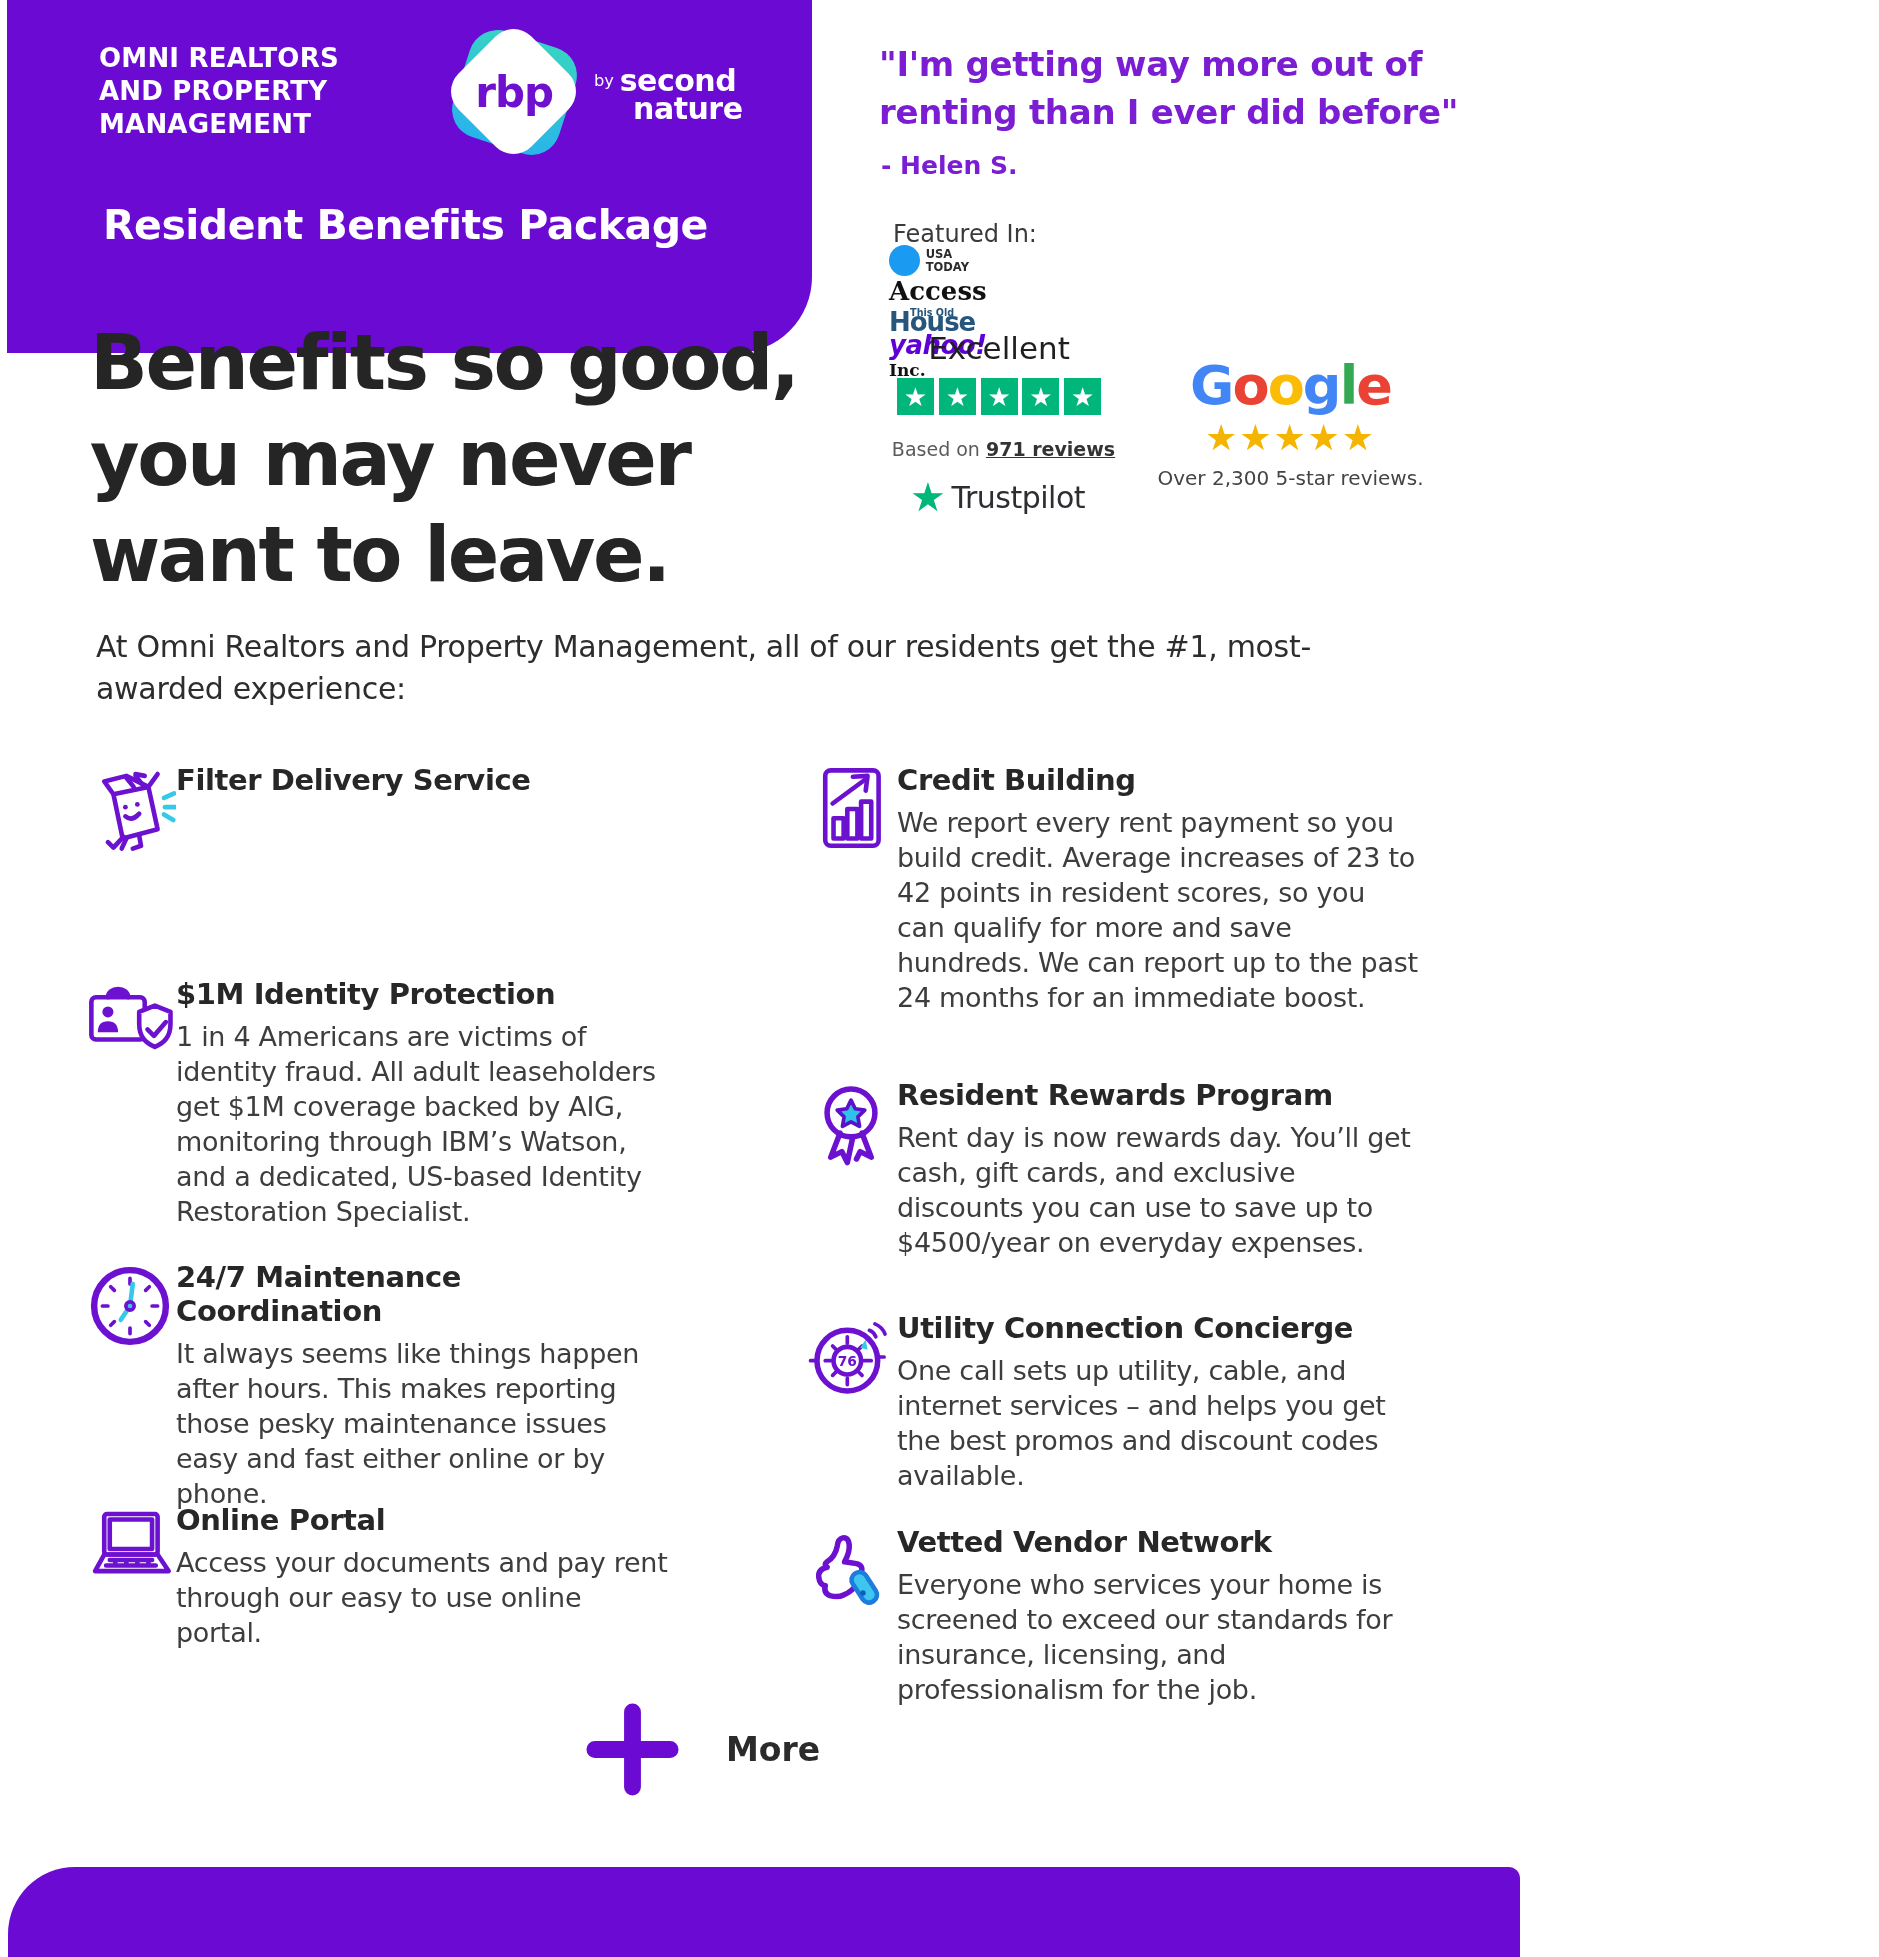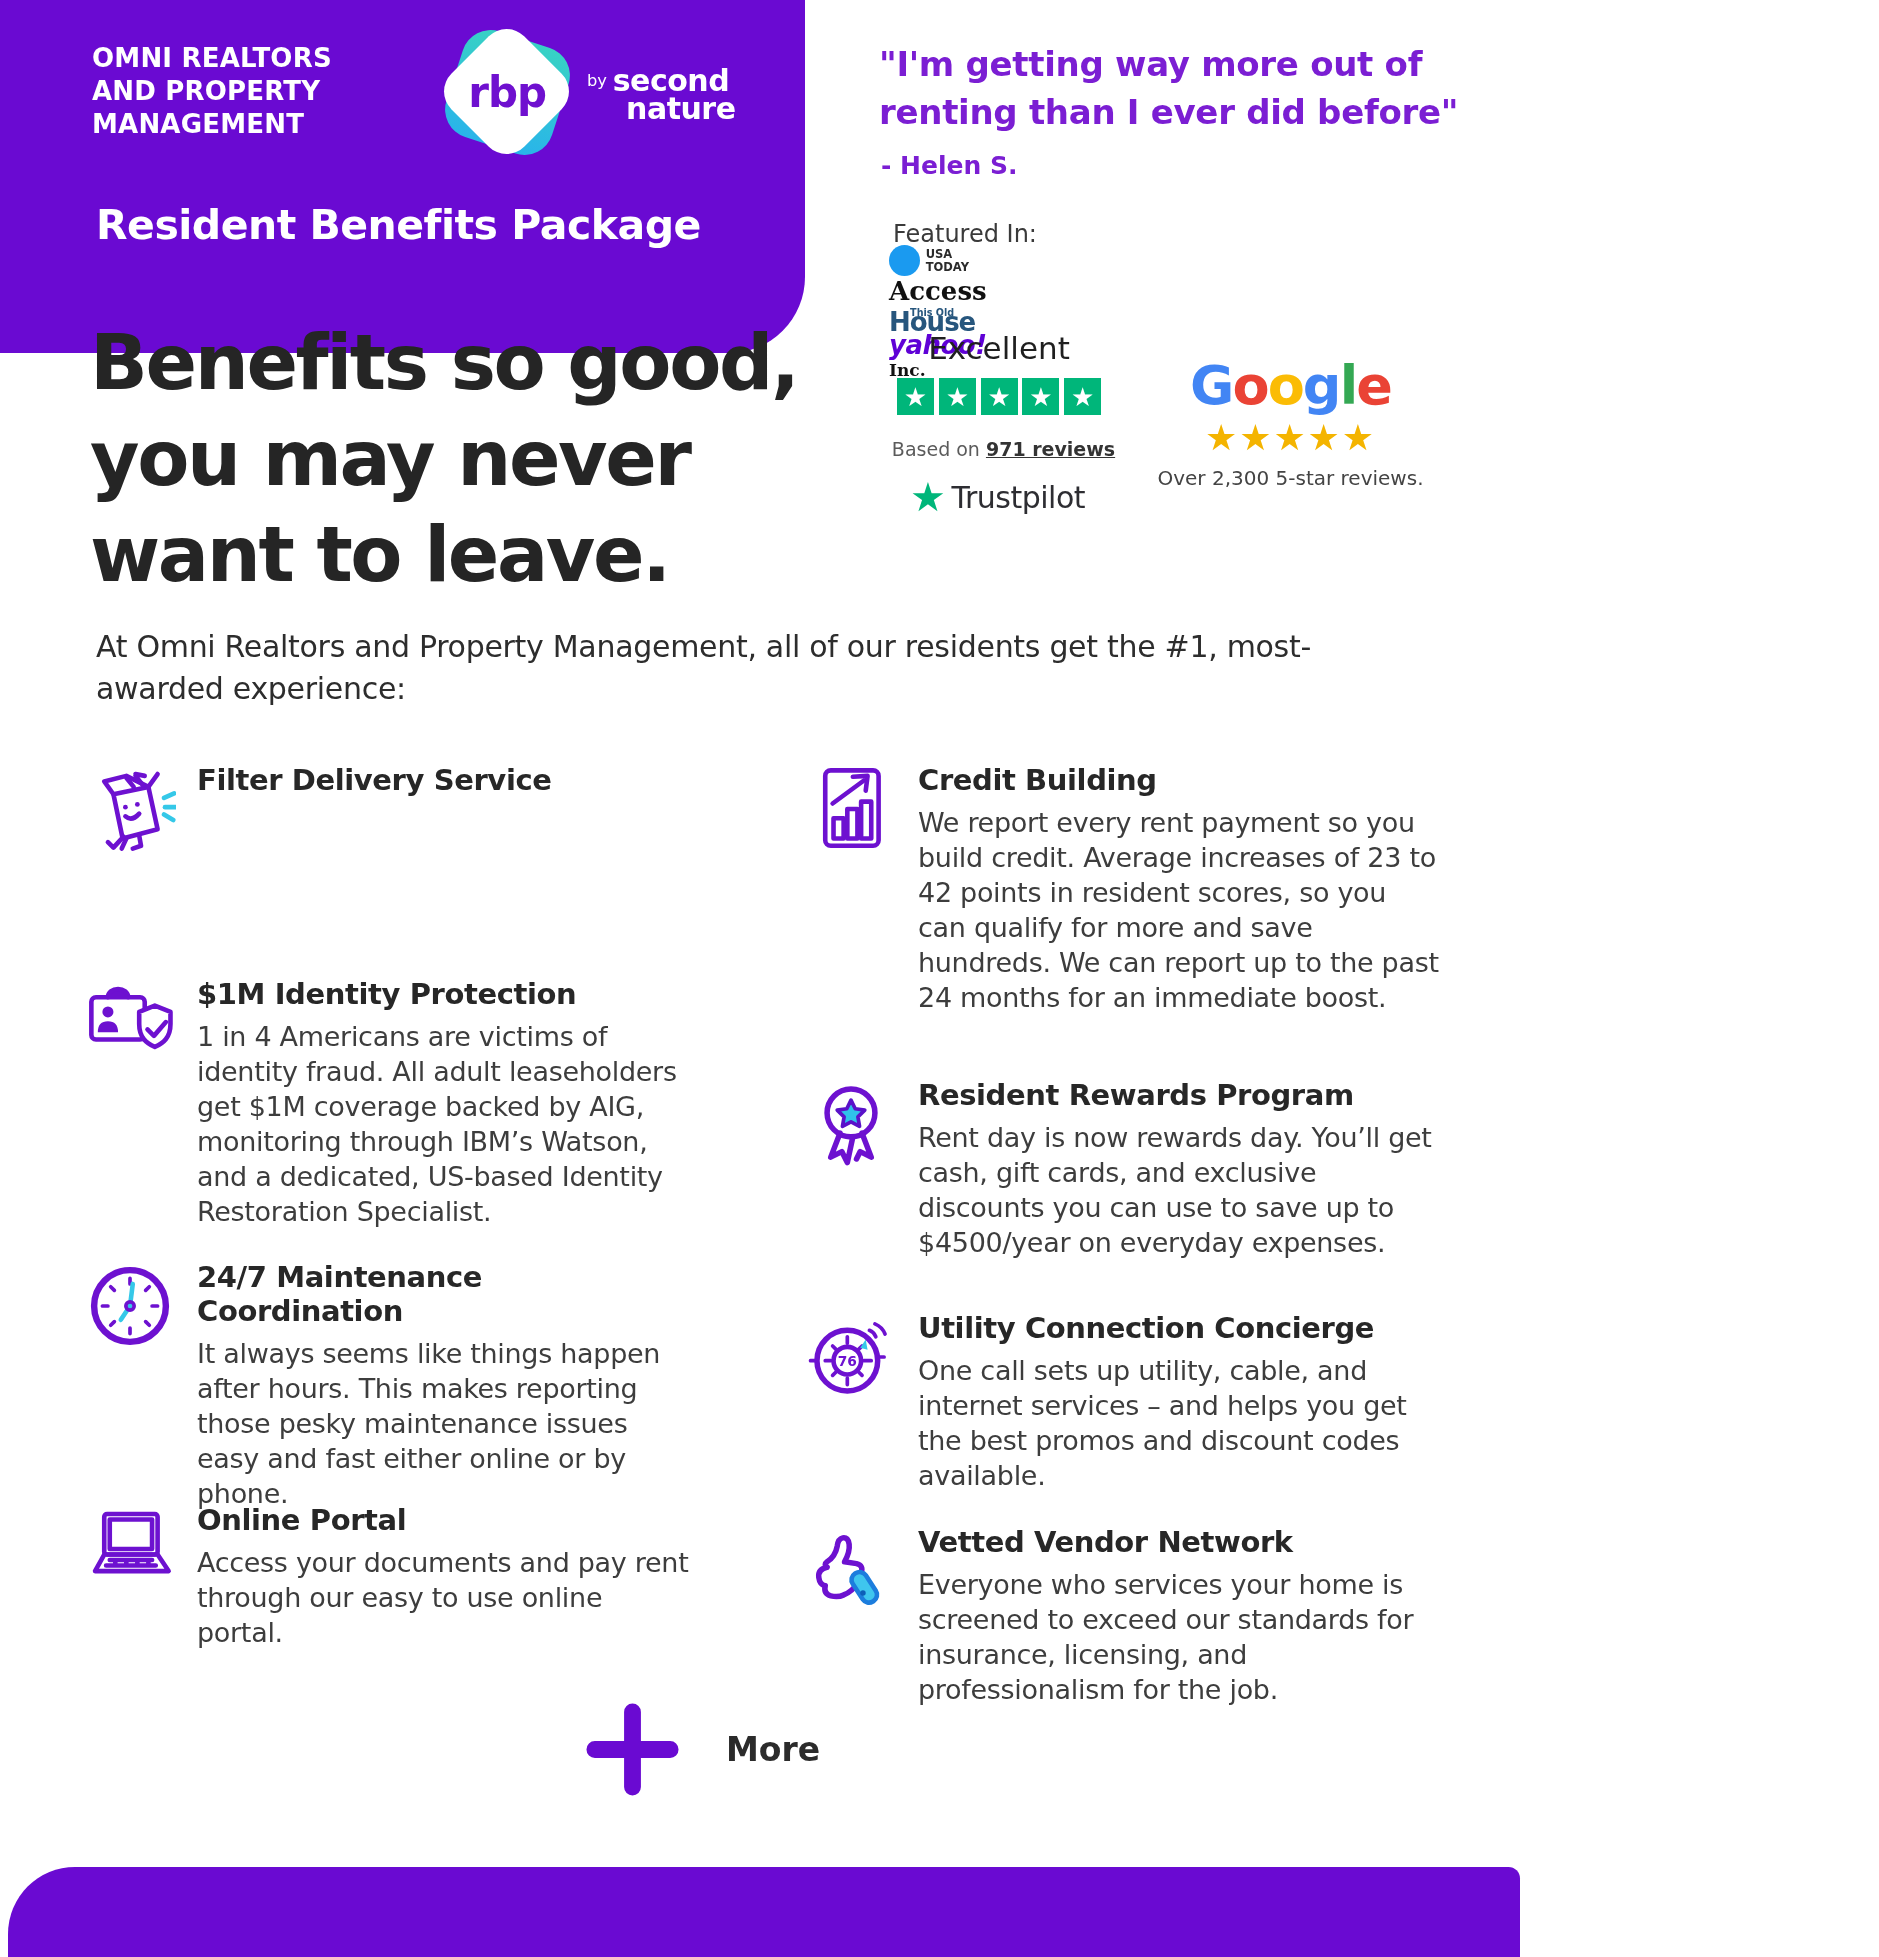--- a/index.html
+++ b/index.html
@@ -1,20 +1,20 @@
 <!DOCTYPE html>
 <html><head>
 <meta charset="utf-8">
 <style>
   html,body{margin:0;padding:0;background:#ffffff;}
   .page{position:relative;width:1879px;height:1958px;background:#ffffff;overflow:hidden;
         font-family:"DejaVu Sans","Liberation Sans",sans-serif;}
 
   
-  .header-block{position:absolute;left:0;top:0;width:805px;height:353px;background:#6a0ad2;
+  .header-block{position:absolute;left:7px;top:0;width:805px;height:353px;background:#6a0ad2;
                 border-radius:0 0 76px 0;}
   .company-name{position:absolute;left:92px;top:42px;width:287px;color:#ffffff;
                 font-size:26px;font-weight:bold;line-height:33px;letter-spacing:0.2px;}
   .package-title{position:absolute;left:96px;top:201px;color:#ffffff;font-size:41px;
                  font-weight:bold;letter-spacing:-0.5px;}
 
   
   .logo-lockup{position:absolute;left:442px;top:27px;width:325px;height:143px;}
   .logo-teal{position:absolute;left:9.6px;top:9.6px;width:111px;height:111px;border-radius:29px;
              background:linear-gradient(180deg,#38d2c4 0%,#29b4ea 100%);transform:rotate(18deg);}
@@ -71,21 +71,21 @@
 
   
   .headline{position:absolute;left:90px;top:315px;font-size:76px;font-weight:bold;
             color:#252525;letter-spacing:-2.4px;line-height:96px;}
   .intro{position:absolute;left:96px;top:626px;width:1262px;font-size:30px;color:#2d2d2d;
          line-height:42px;letter-spacing:-0.3px;}
 
   
   .benefit{position:absolute;display:flex;}
   .benefit .icon-cell{flex:0 0 auto;}
-  .benefit .text-cell{margin-left:21px;}
+  .benefit .text-cell{}
   .b-title{font-size:29px;font-weight:bold;color:#272727;letter-spacing:-0.4px;margin-bottom:7.6px;}
   .b-body{font-size:27px;color:#3d3d3d;line-height:35px;letter-spacing:-0.3px;}
   .col-left  .text-cell{width:497px;}
   .col-right .text-cell{width:521px;}
   .bicon{width:92px;height:92px;}
 
   
   .more-button{position:absolute;left:583px;top:1700px;display:flex;align-items:center;gap:44px;
                cursor:pointer;}
   .plus-svg{width:99px;height:99px;}

